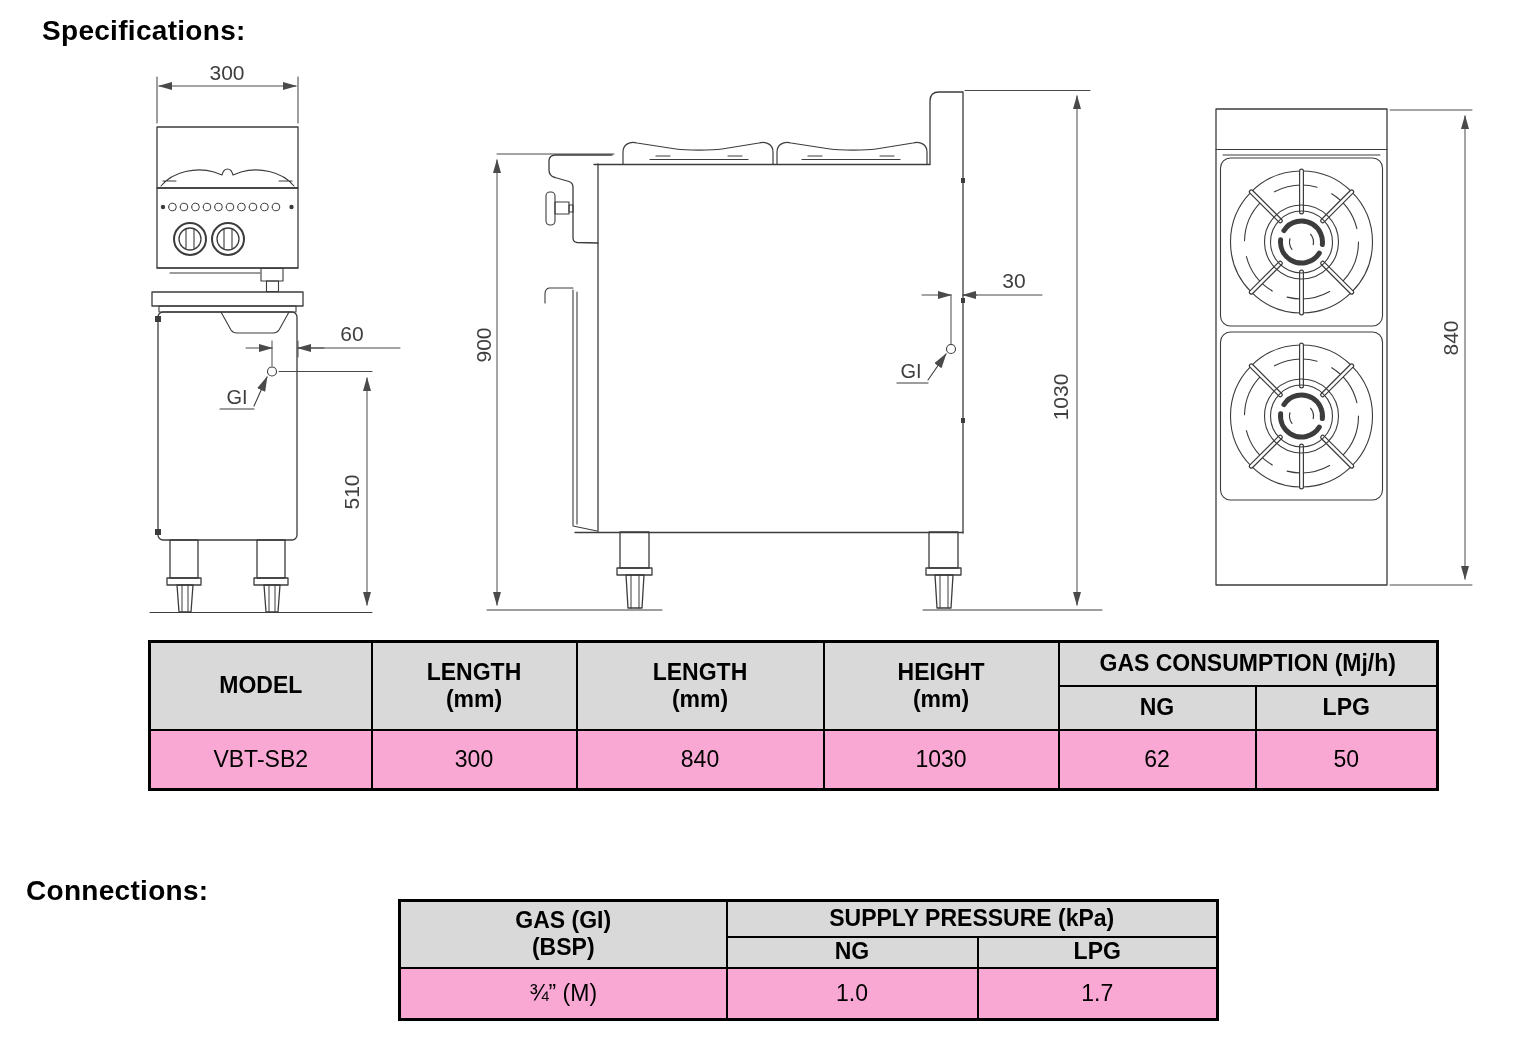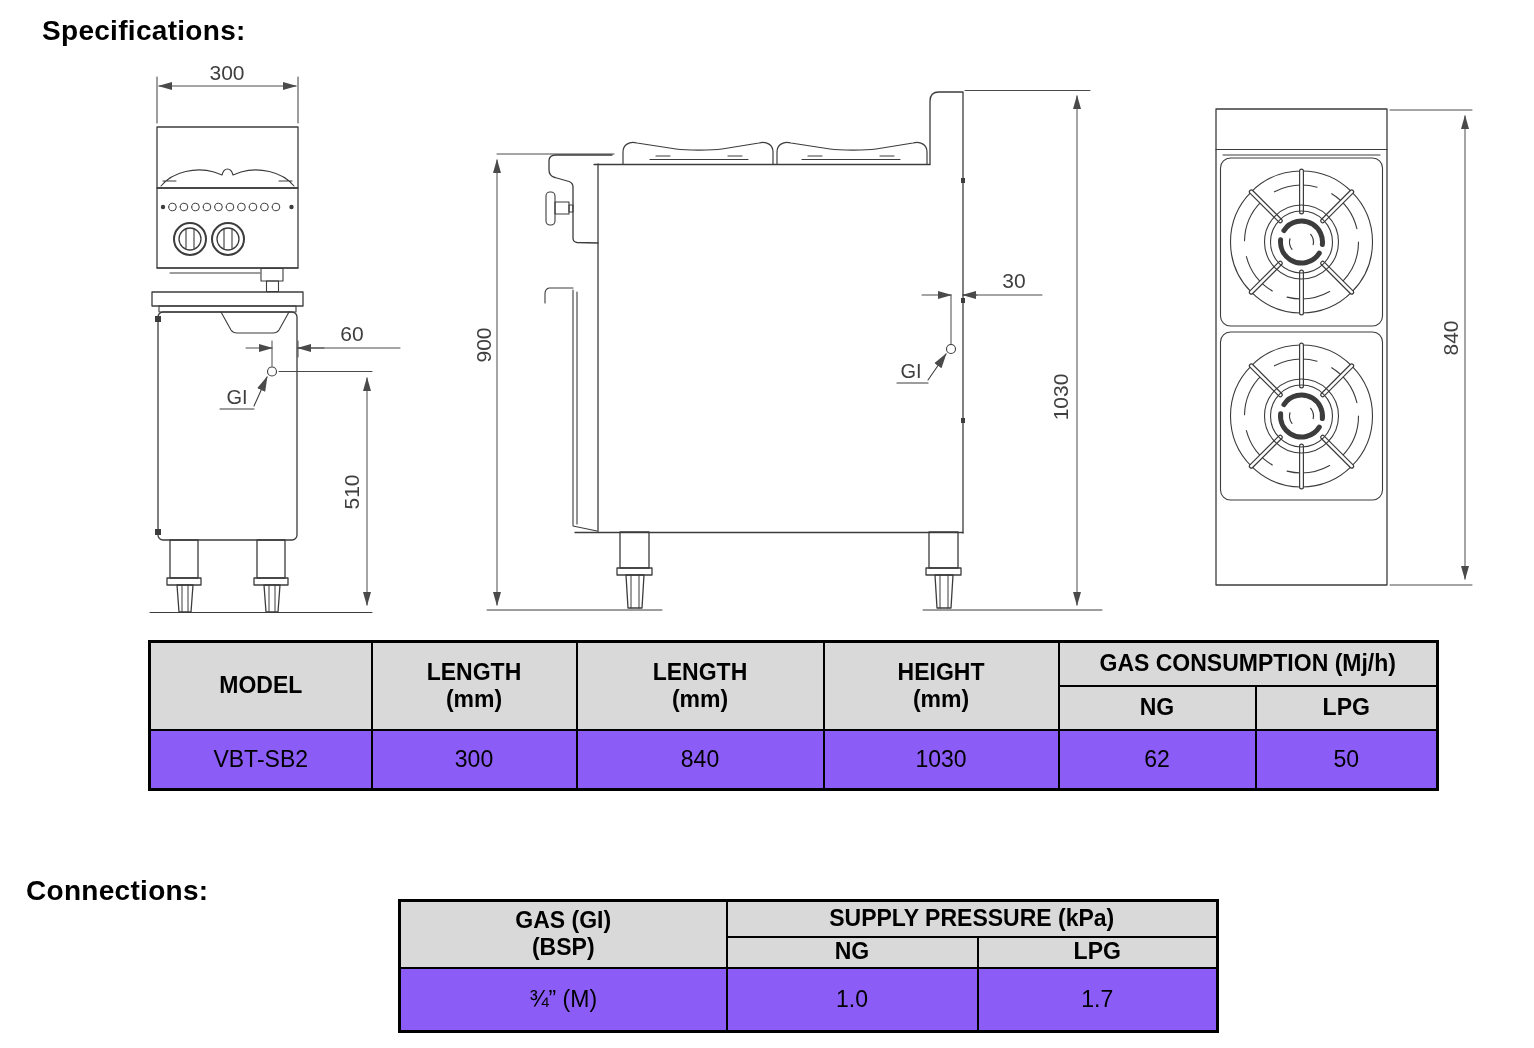--- a/index.html
+++ b/index.html
@@ -10,32 +10,32 @@
   .heading{
     position:absolute;left:26px;font-weight:bold;font-size:28px;line-height:1.2;
     color:#000;letter-spacing:.3px;
   }
   #spec-heading{top:14px;margin-left:16px;}
   #conn-heading{top:874px;}
   svg text{font-family:"Liberation Sans",sans-serif;fill:#3f3f3f;}
   .dimtxt{font-size:21px;}
   .gitxt{font-size:20px;}
 
-  table{border-collapse:collapse;table-layout:fixed;position:absolute;background:#8b5cf6;}
+  table{border-collapse:collapse;table-layout:fixed;position:absolute;background:#f9a8d4;}
   th,td{border:2px solid #000;text-align:center;vertical-align:middle;padding:0;}
   th{background:#d9d9d9;font-weight:bold;font-size:23px;line-height:1.18;color:#000;}
   td{font-size:23px;color:#000;}
   #spec-table{left:148px;top:640px;width:1288px;border:3px solid #000;}
   #spec-table .r1{height:44px;}
   #spec-table .r2{height:44px;}
   #spec-table .r3{height:60px;margin-top:22px;}
   #conn-table{left:398px;top:899px;width:818px;border:3px solid #000000;}
   #conn-table .r1{height:36px;}
   #conn-table .r2{height:31px;}
-  #conn-table .r3{height:64px;}
+  #conn-table .r3{height:52px;}
 </style>
 </head>
 <body>
 
 <div class="heading" id="spec-heading">Specifications:</div>
 
 <svg width="1534" height="636" viewBox="0 0 1534 636" style="position:absolute;left:0;top:0" fill="none" stroke-linecap="round" stroke-linejoin="round">
   <defs>
     <marker id="arr" viewBox="0 0 14 10" refX="13" refY="5" markerWidth="14" markerHeight="10" orient="auto-start-reverse">
       <path d="M0,1 L14,5 L0,9 Z" fill="#4a4a4a" stroke="none"></path>

